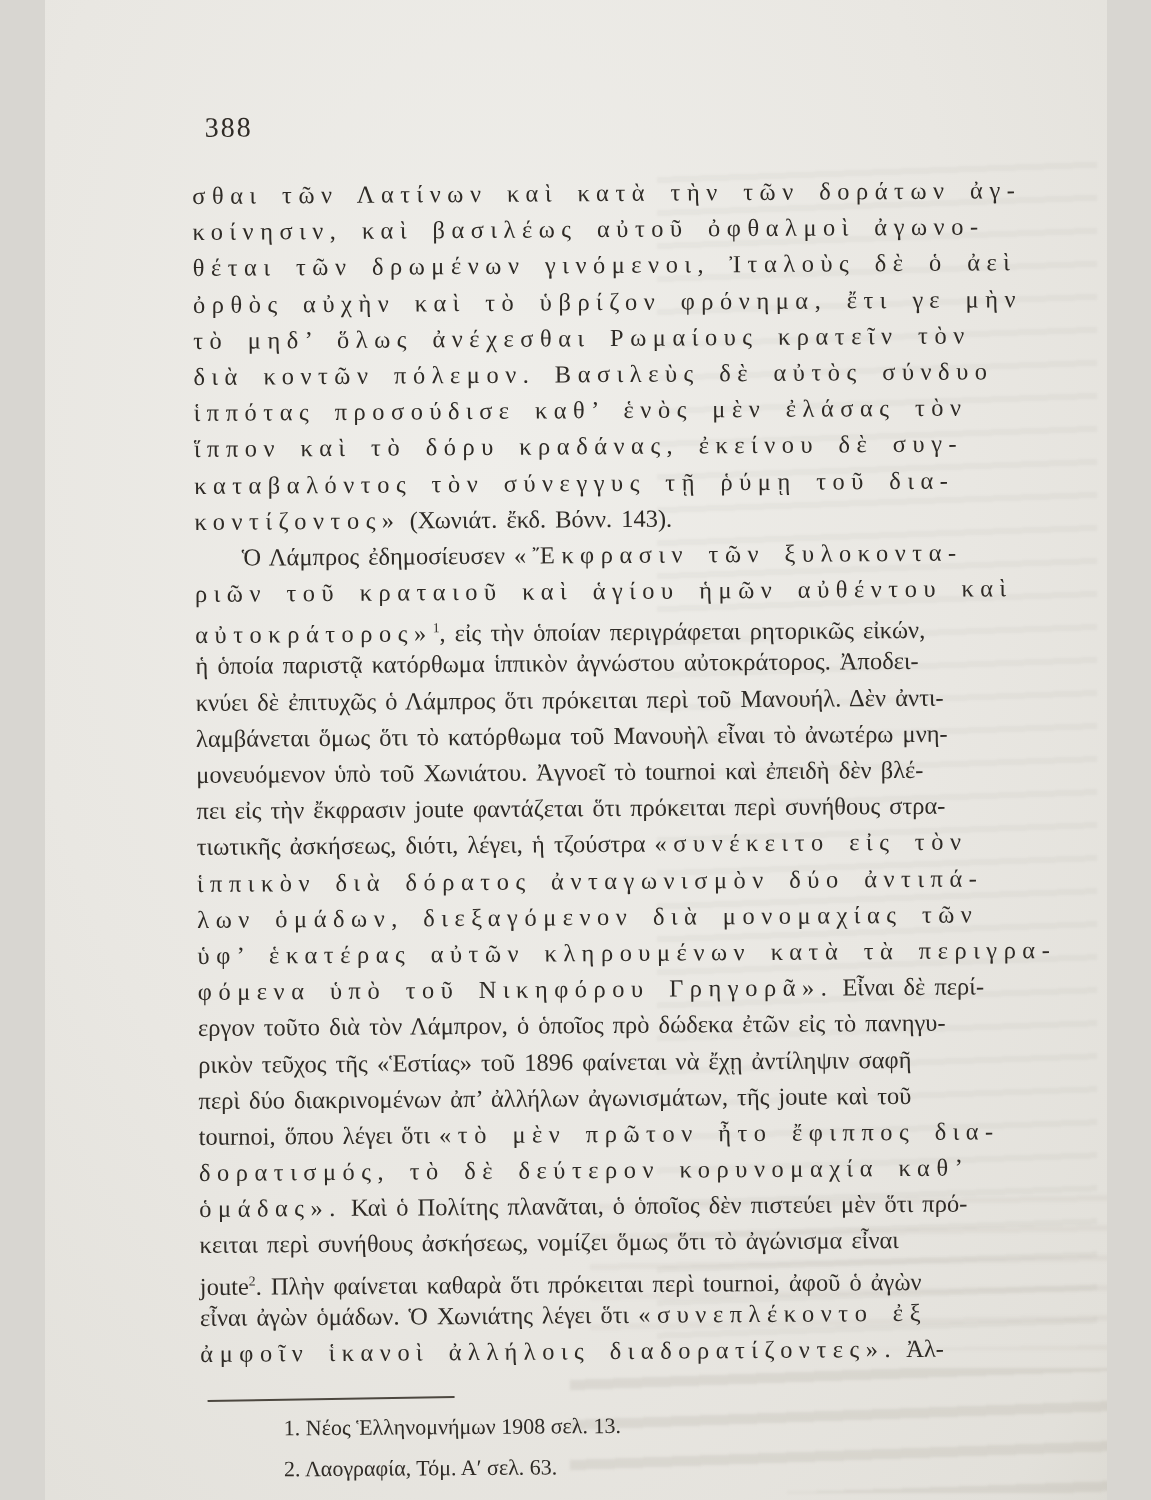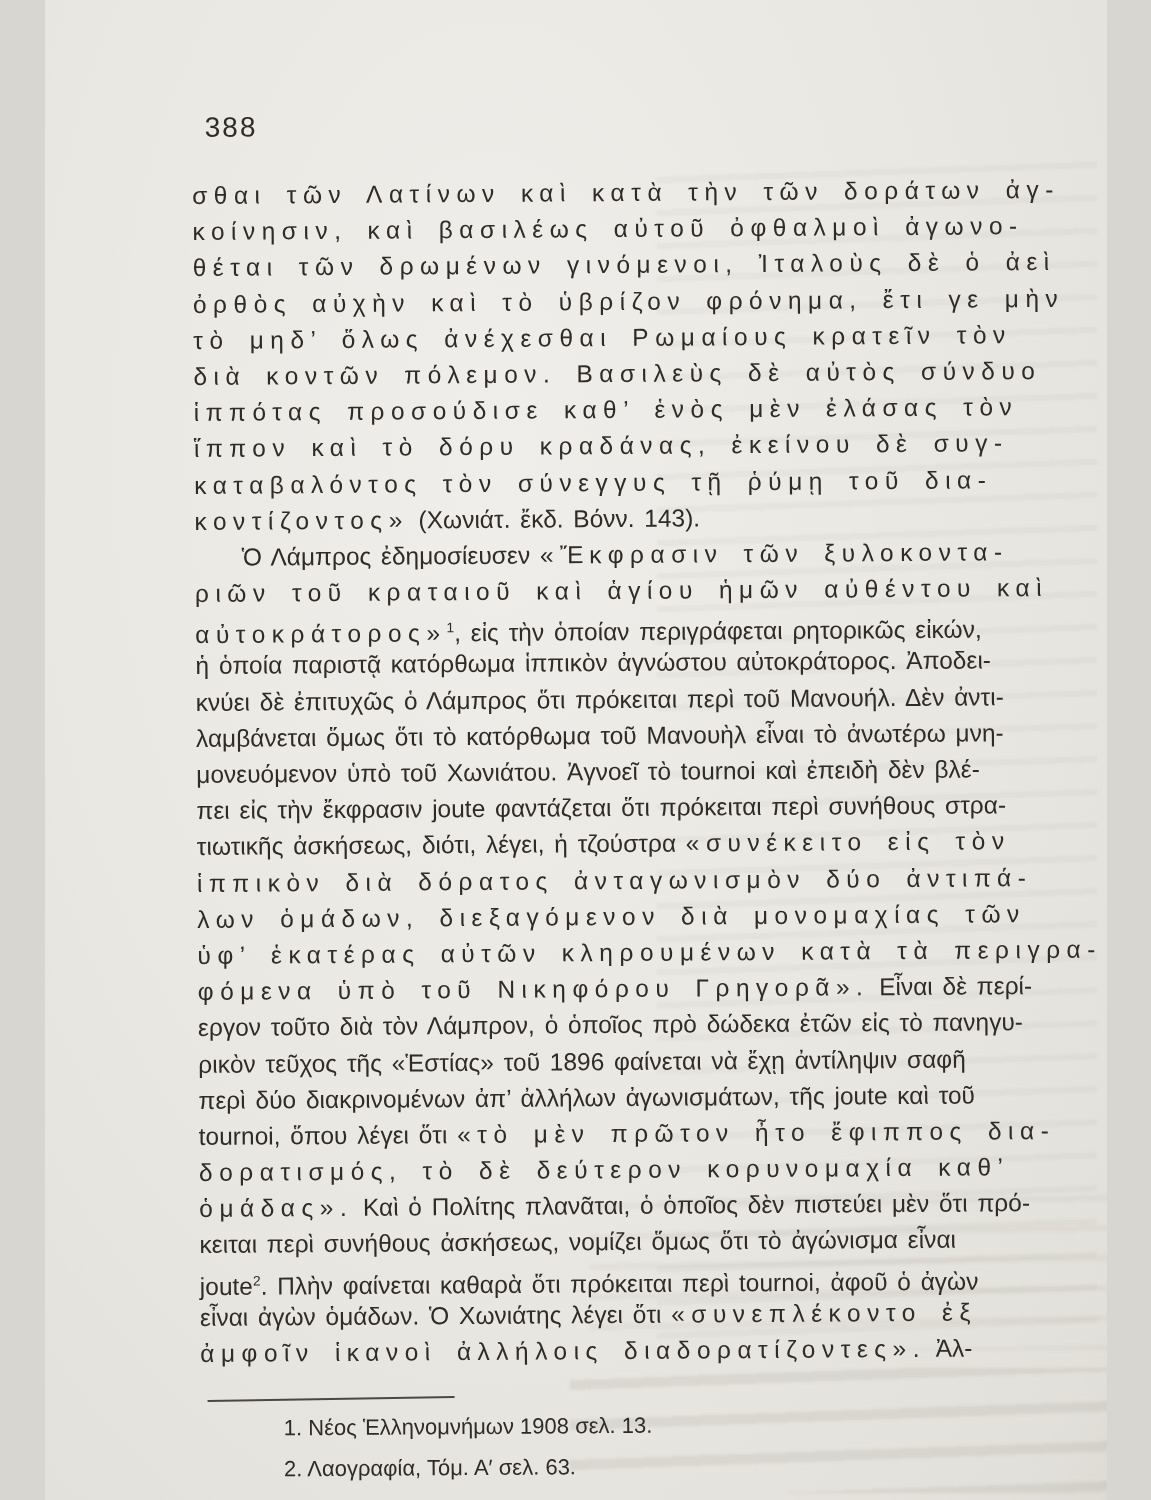--- a/index.html
+++ b/index.html
@@ -3,21 +3,21 @@
 <meta charset="utf-8">
 <style>
   html,body { margin:0; padding:0; background:#d8d6d1; }
   .page {
     position:relative;
     width:1062px; height:1500px;
     margin:0 auto;
     overflow:hidden;
     background:
       radial-gradient(ellipse at 42% 30%, #efeeea 0%, #e9e7e2 55%, #e2e0da 92%, #dddbd4 100%);
-    font-family:Liberation Sans, sans-serif;
+    font-family:Liberation Serif, serif;
     color:#2f2b26;
   }
   .content { position:absolute; inset:0; transform:rotate(-0.4deg); transform-origin:40% 40%; }
   .page-number {
     position:absolute; left:163px; top:110px;
     font-size:28px; letter-spacing:2px;
   }
   .text-column {
     position:absolute; left:150px; top:176px; width:900px;
     font-size:24.5px; line-height:36.2px;

